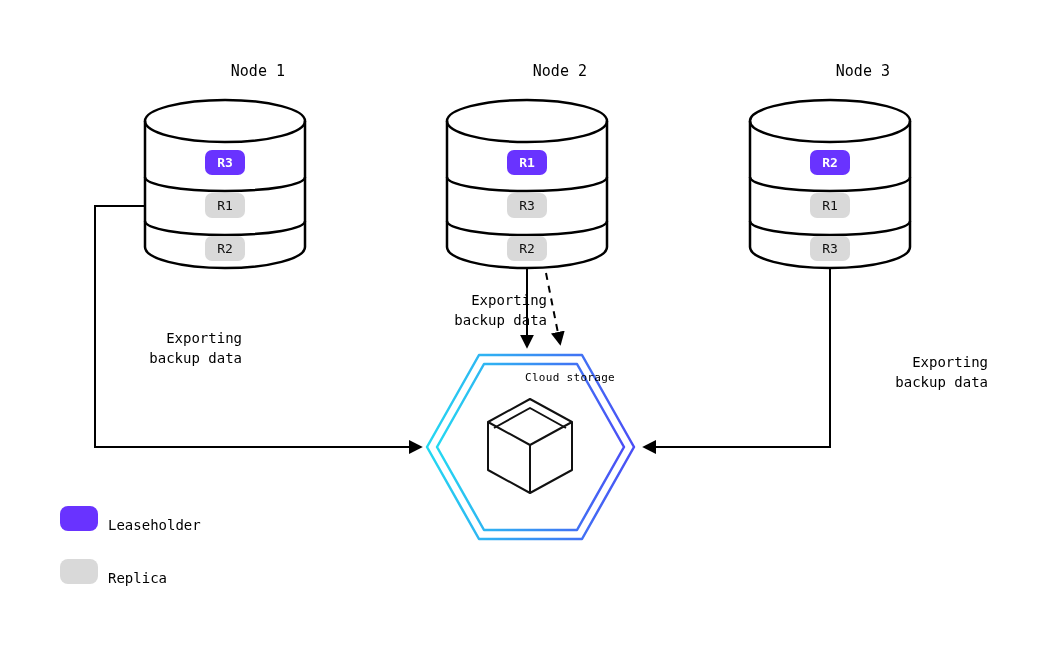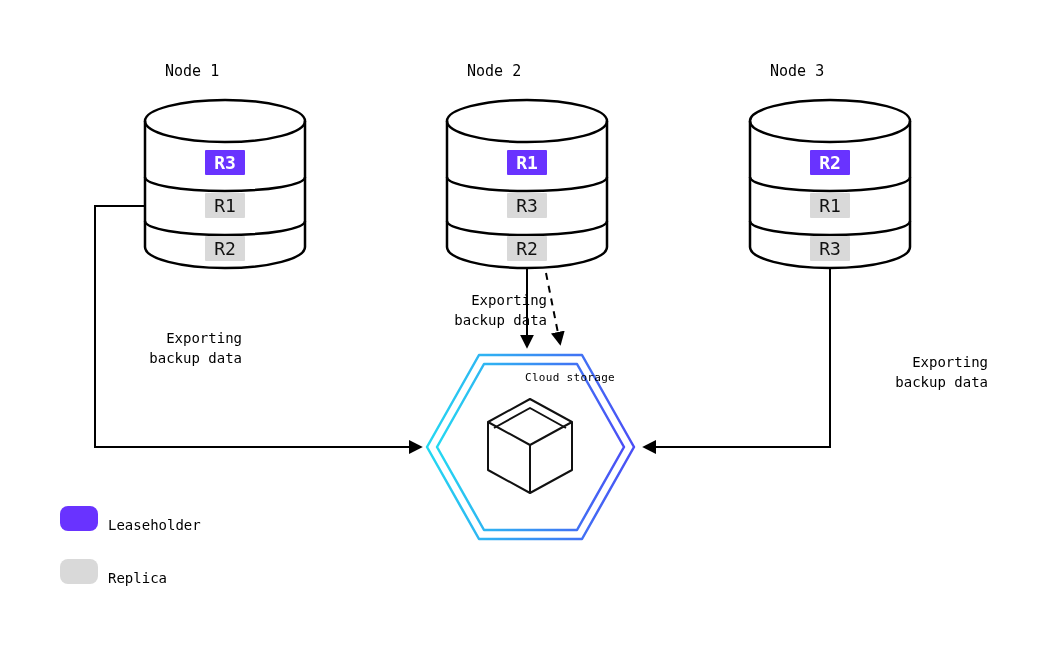--- a/index.html
+++ b/index.html
@@ -23,29 +23,29 @@
     position: absolute;
     left: 427px; top: 32px; width: 200px;
     text-align: center;
     font-size: 16px;
     font-weight: bold;
     letter-spacing: .5px;
   }
   .node-label {
     position: absolute;
     top: 62px; width: 120px;
-    text-align: left;
+    text-align: right;
     font-size: 15px;
   }
   .badge {
     position: absolute;
     width: 40px; height: 25px;
-    border-radius: 1px;
+    border-radius: 7px;
     display: flex; align-items: center; justify-content: center;
-    font-size: 18px;
+    font-size: 13px;
   }
   .badge.leaseholder {
     background: var(--leaseholder, #6933ff);
     color: #fff;
     font-weight: bold;
   }
   .badge.replica {
     background: var(--replica, #d9d9d9);
     color: #111;
   }

